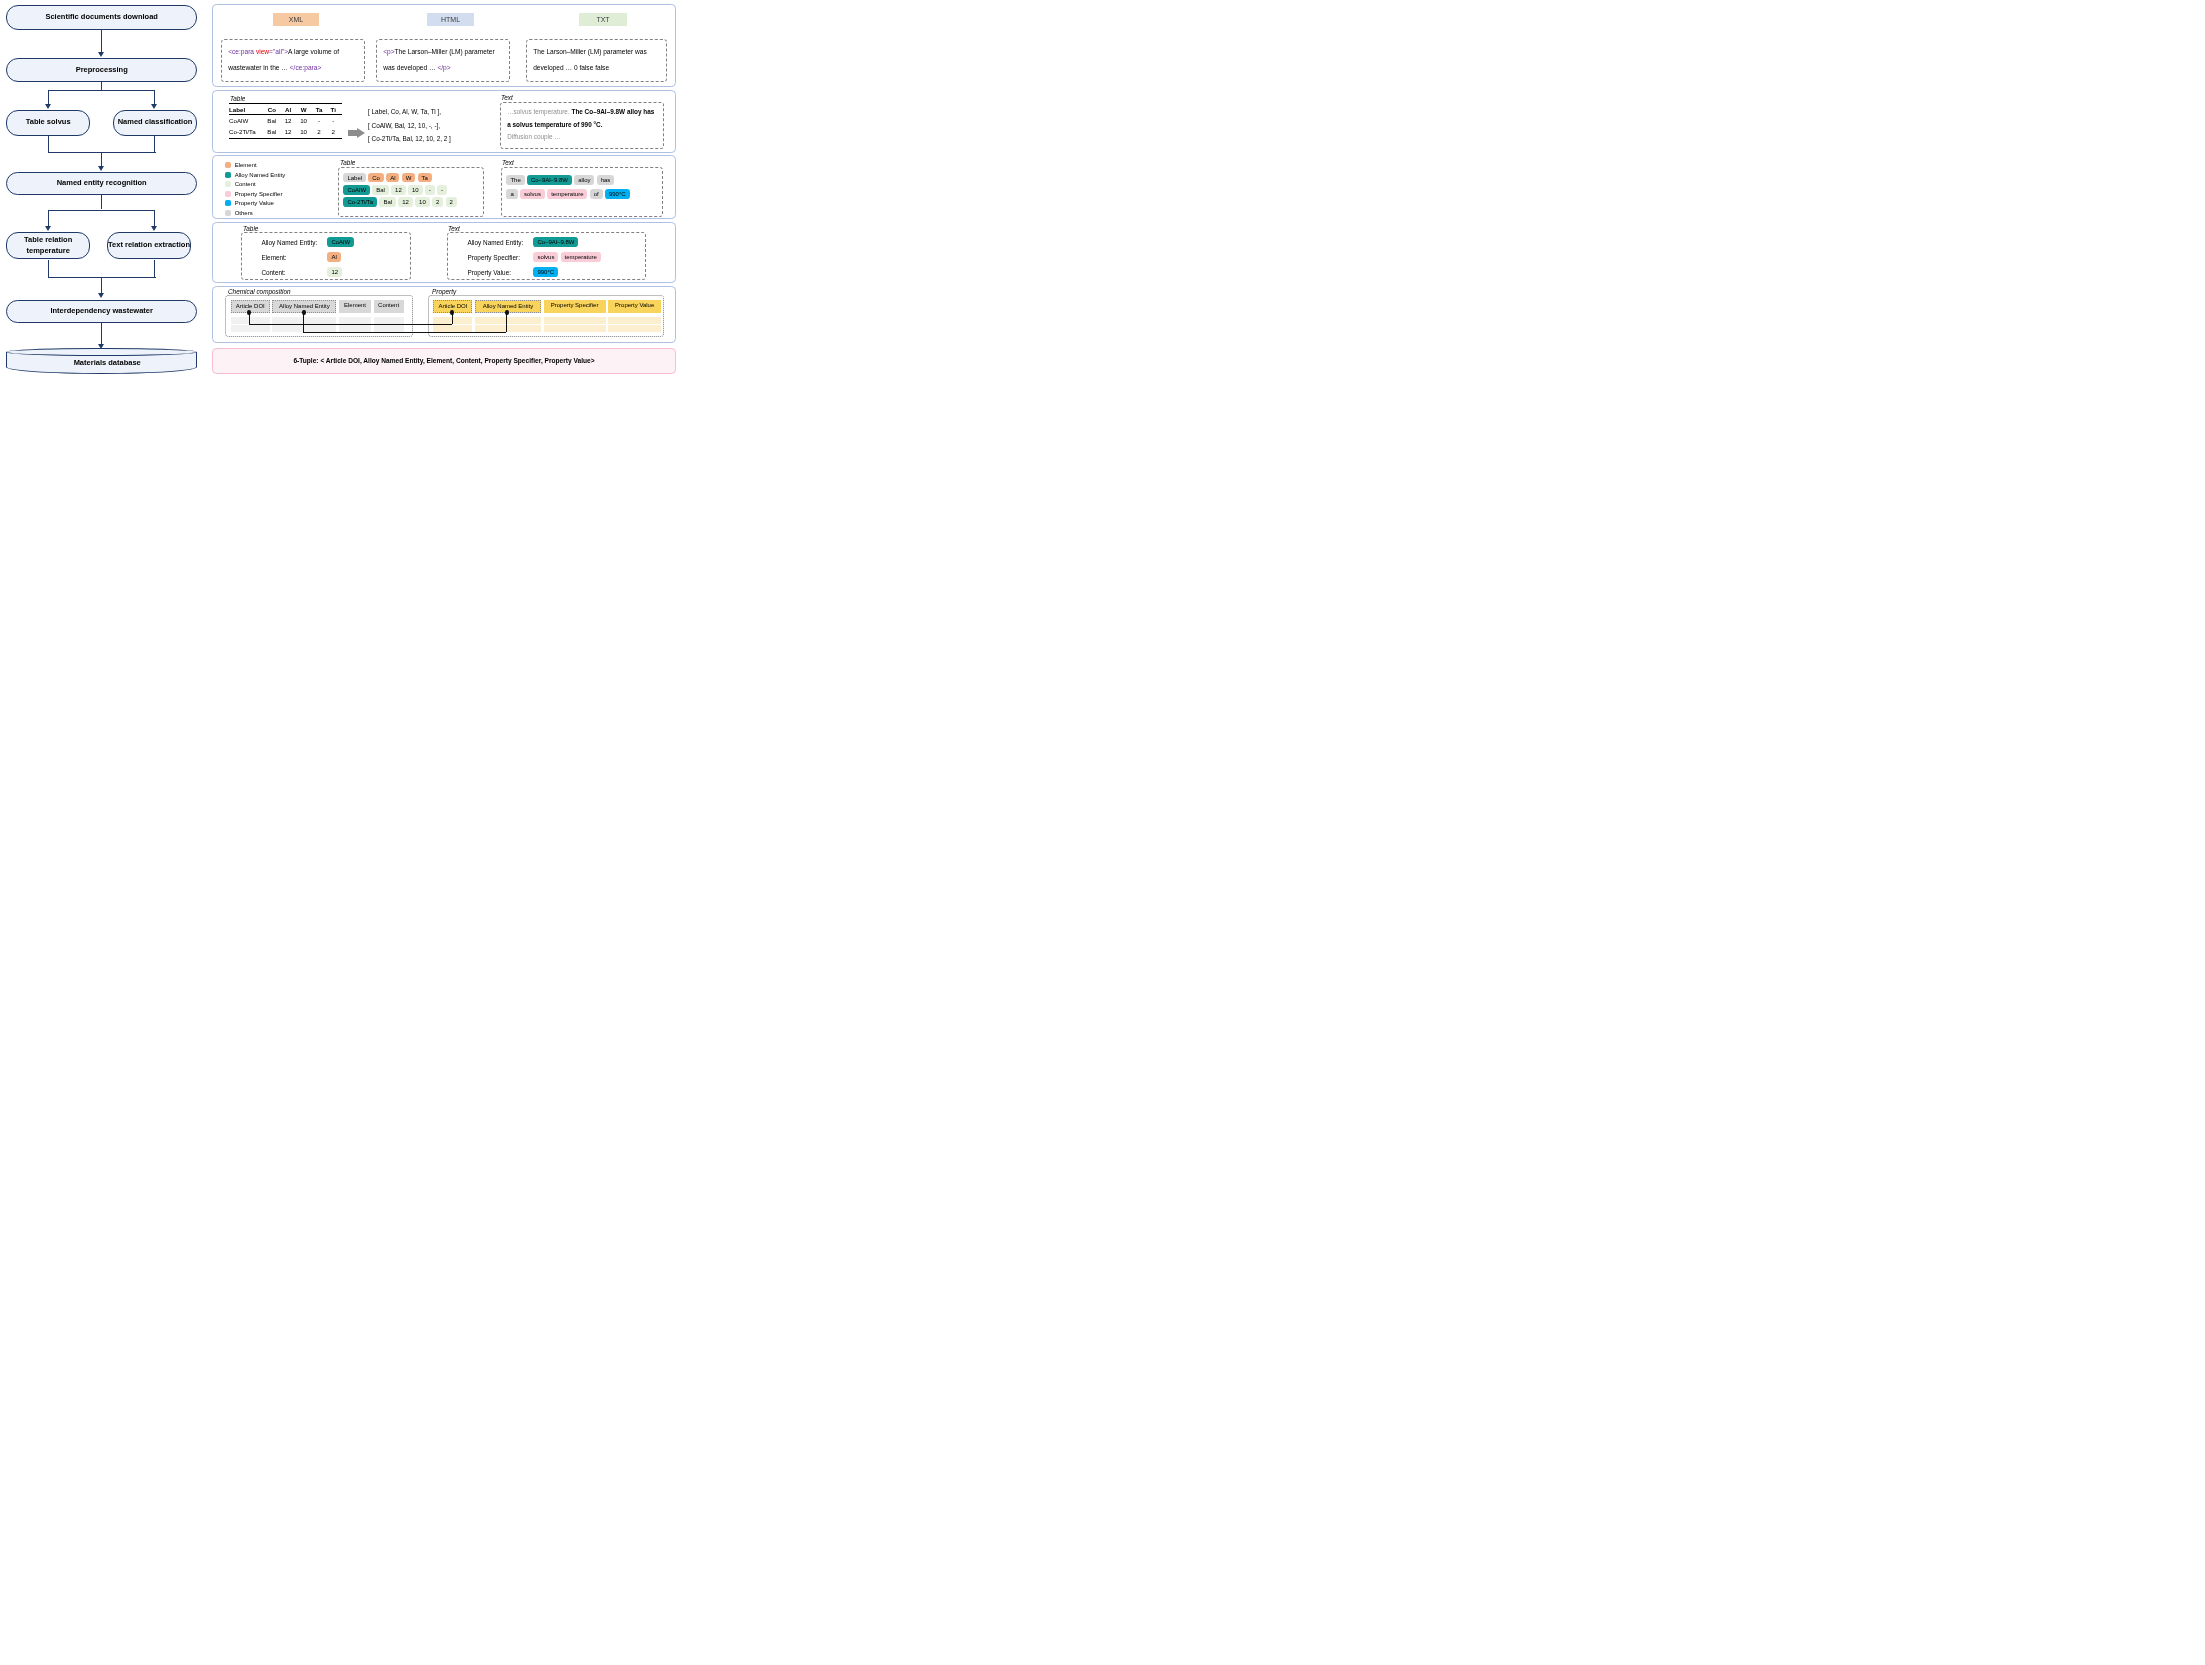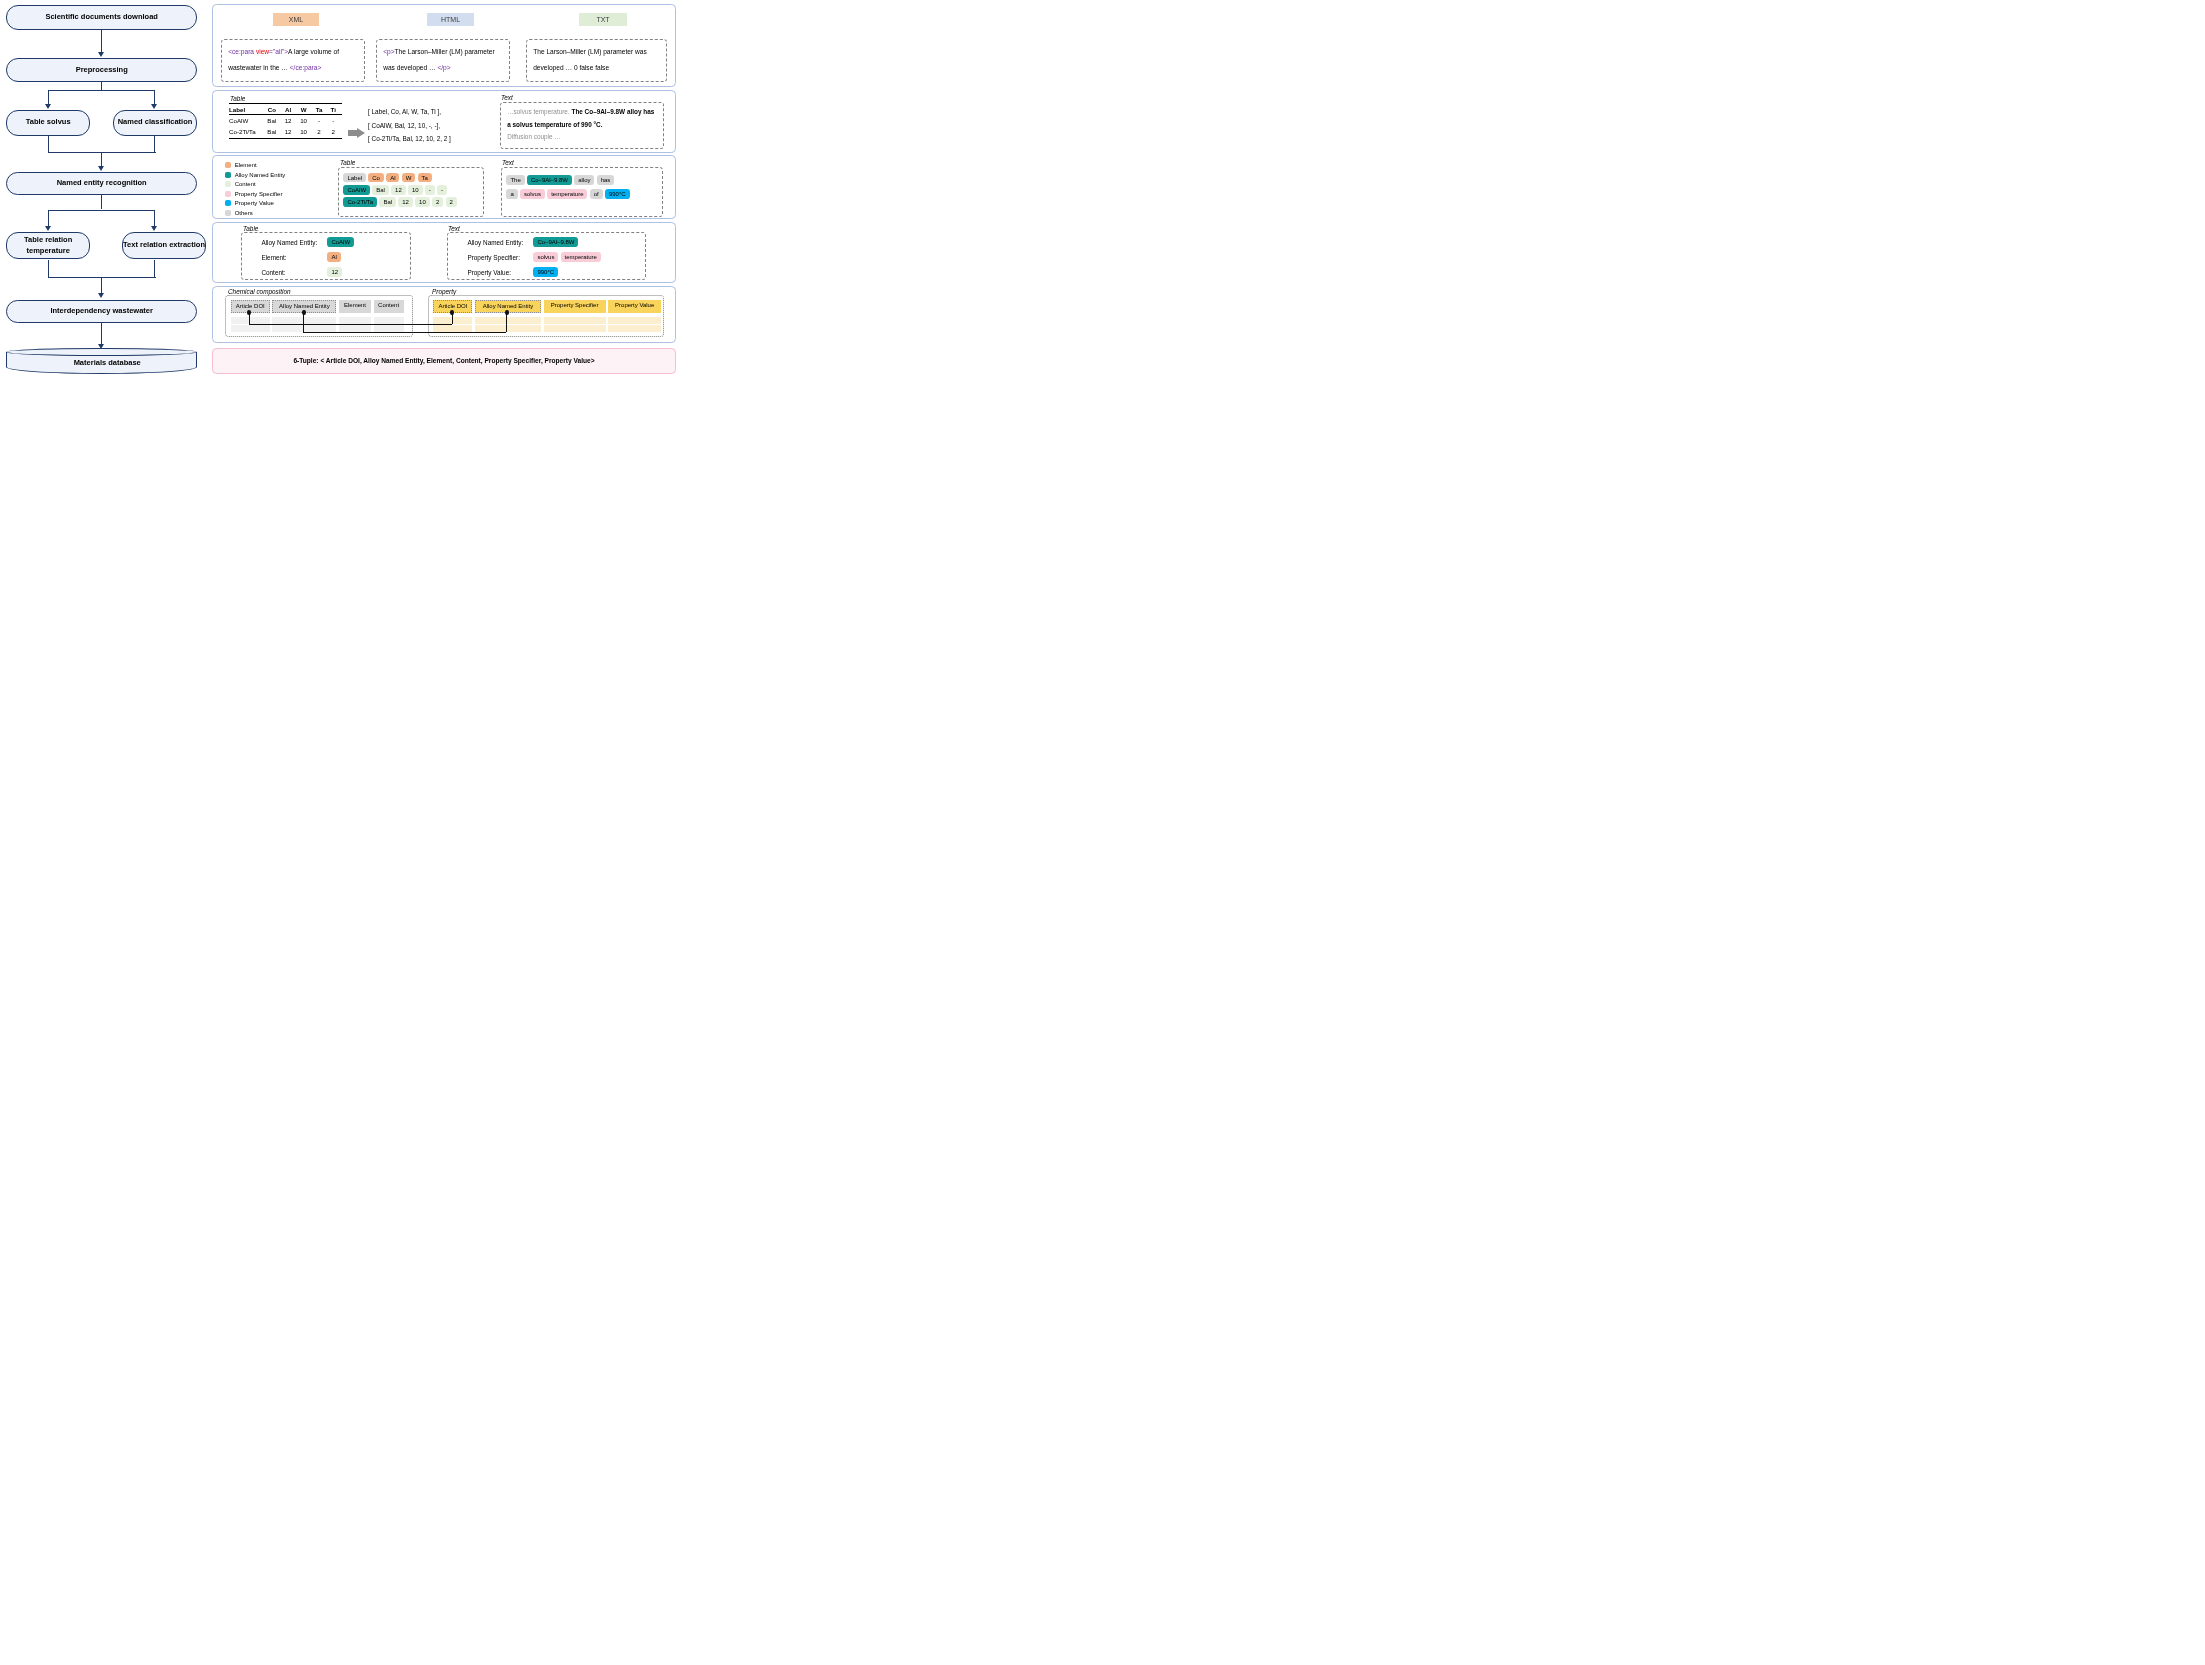--- a/index.html
+++ b/index.html
@@ -132,21 +132,21 @@
   <div class="flow-box" style="left:6.2px;top:172px;width:191px;height:23px;">Named entity recognition</div>
 
   <div class="vline" style="left:101px;top:195px;height:14px;"></div>
   <div class="hline" style="left:48px;top:210px;width:107px;"></div>
   <div class="vline" style="left:48px;top:210px;height:16.3px;"></div>
   <div class="ah-down" style="left:45px;top:226px;"></div>
   <div class="vline" style="left:154px;top:210px;height:16.3px;"></div>
   <div class="ah-down" style="left:151px;top:226px;"></div>
 
   <div class="flow-box" style="left:6.2px;top:232px;width:84px;height:27px;">Table relation temperature</div>
-  <div class="flow-box" style="left:122px;top:232px;width:84px;height:27px;">Text relation extraction</div>
+  <div class="flow-box" style="left:107px;top:232px;width:84px;height:27px;">Text relation extraction</div>
 
   <div class="vline" style="left:48px;top:260px;height:17.6px;"></div>
   <div class="vline" style="left:154px;top:260px;height:17.6px;"></div>
   <div class="hline" style="left:48px;top:277px;width:108px;"></div>
   <div class="vline" style="left:101px;top:277px;height:16px;"></div>
   <div class="ah-down" style="left:98px;top:293px;"></div>
 
   <div class="flow-box" style="left:6.2px;top:300px;width:191px;height:23px;">Interdependency wastewater</div>
 
   <div class="vline" style="left:101px;top:323px;height:21px;"></div>

